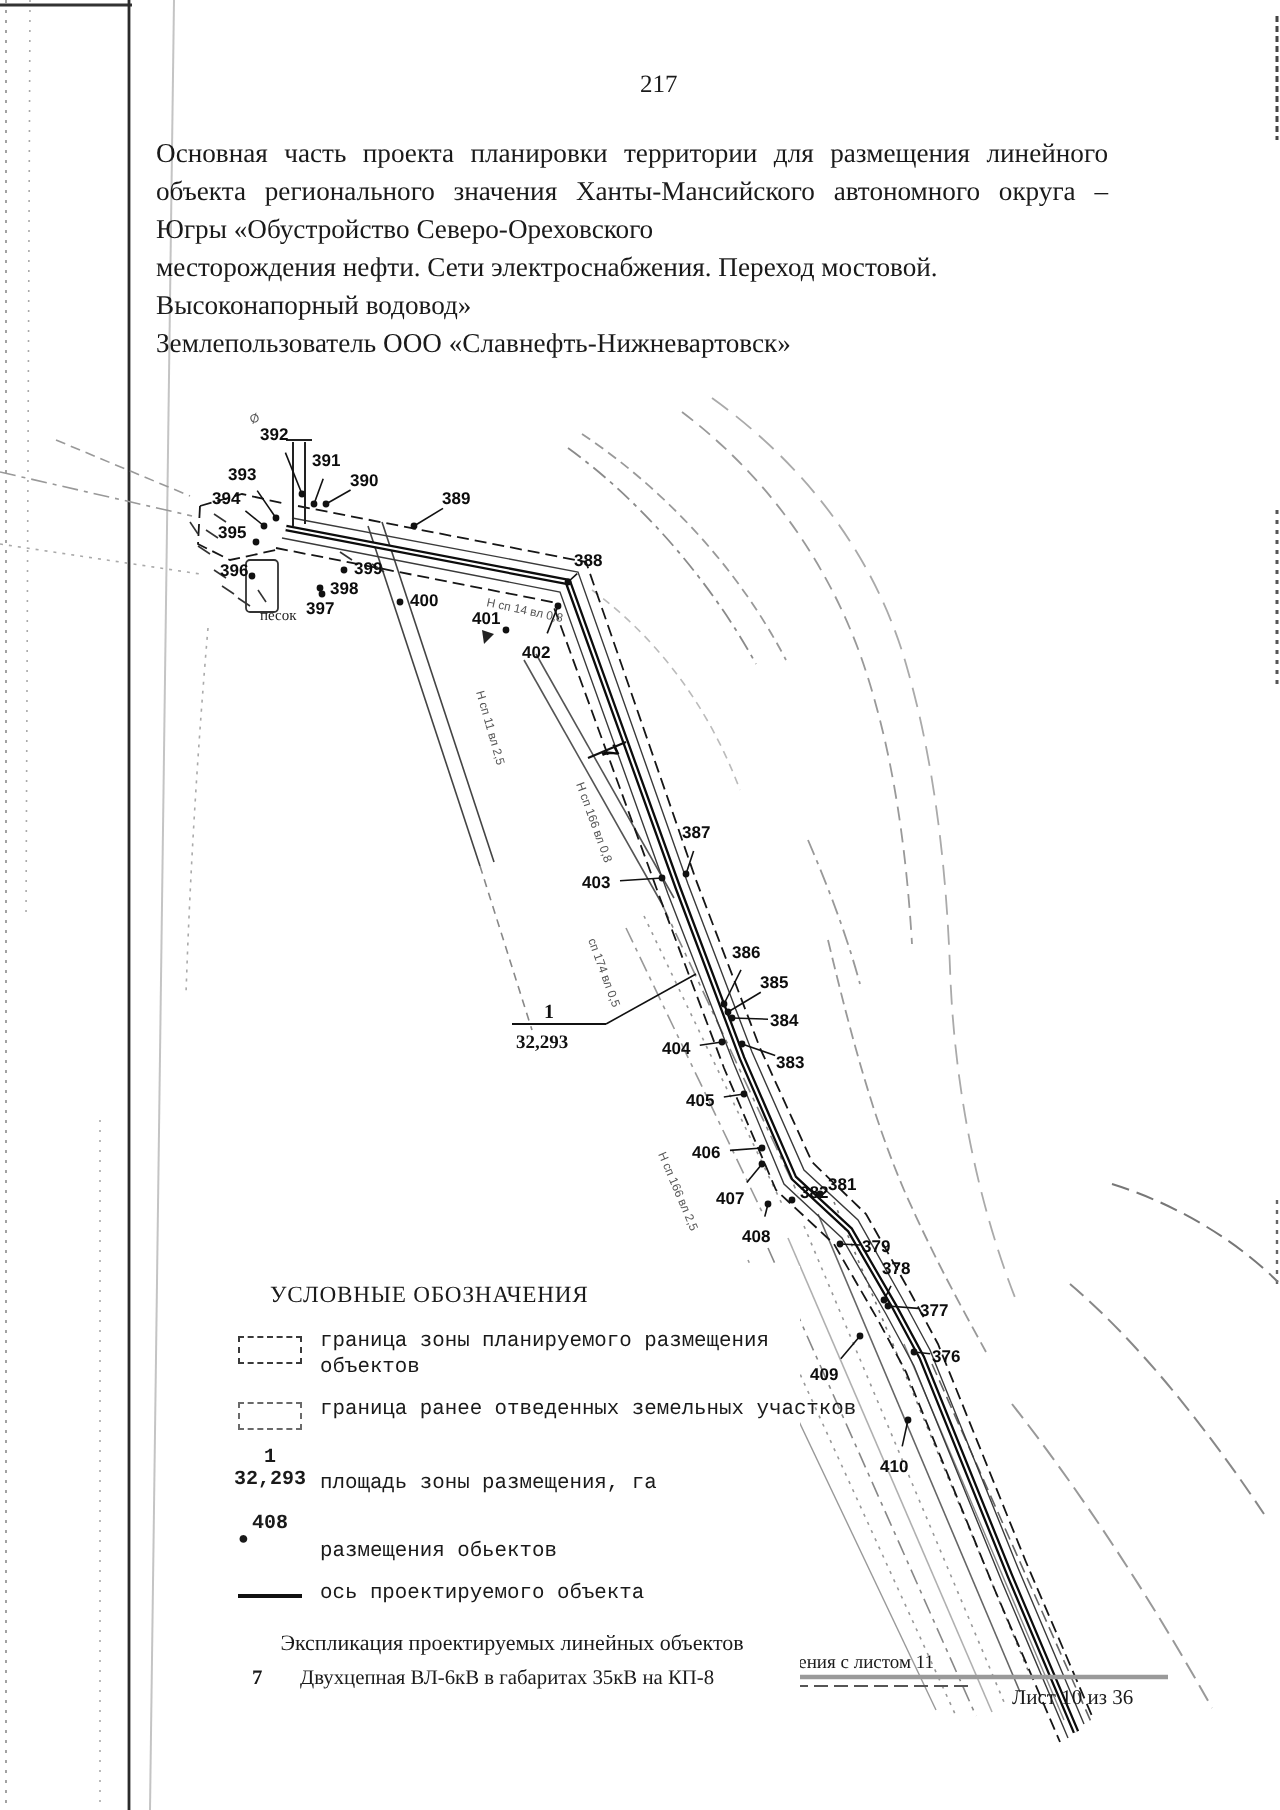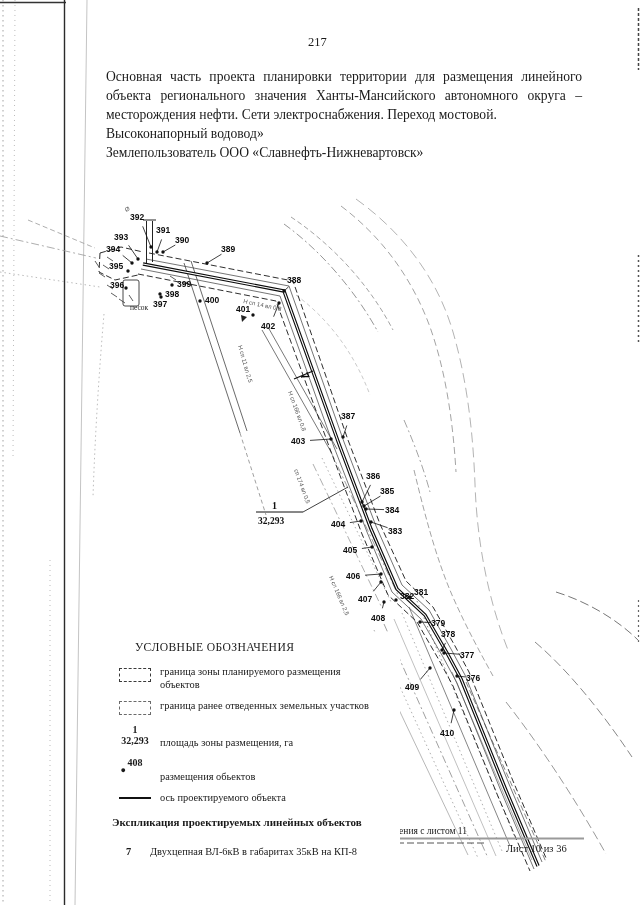--- a/index.html
+++ b/index.html
@@ -1,35 +1,35 @@
 <!DOCTYPE html>
 <html><head>
 <meta charset="utf-8">
 <style>
   html,body{margin:0;padding:0;background:#fff;}
   .page{position:relative;width:640px;height:905px;background:#ffffff;overflow:hidden;
         font-family:"Liberation Serif","DejaVu Serif",serif;color:#1a1a1a;}
   .map-svg{position:absolute;left:0;top:0;}
-  .pagenum{position:absolute;left:308px;top:35px;font-size:12.5px;}
-  .doc-header{position:absolute;left:106px;top:67px;width:476px;font-size:13.6px;line-height:19px;}
+  .pagenum{position:absolute;left:320px;top:35px;font-size:12.5px;}
+  .doc-header{position:absolute;left:78px;top:67px;width:476px;font-size:13.6px;line-height:19px;}
   .doc-header .j{text-align:justify;text-align-last:justify;}
   
   .legend{position:absolute;left:110px;top:633px;width:290px;background:#fff;
           font-size:10.4px;line-height:13px;padding-top:8px;}
   .legend-title{font-weight:normal;font-size:11.6px;letter-spacing:.4px;margin:0 0 11px 25px;}
-  .lrow{display:flex;margin-bottom:8px;}
+  .lrow{display:flex;margin-bottom:8px;font-family:Liberation Mono, monospace;}
   .lsym{flex:0 0 50px;display:flex;flex-direction:column;align-items:center;padding-top:1px;}
   .ltext{white-space:nowrap;}
   .sym-dashed{width:30px;height:12px;border:1px dashed #3a3a3a;margin-top:2px;}
   .sym-dashdot{width:30px;height:12px;border:1px dashed #6a6a6a;margin-top:1px;}
   .sym-frac{text-align:center;font-weight:bold;font-size:10px;line-height:11px;}
   .sym-point{position:relative;font-weight:bold;font-size:10px;line-height:10px;}
   .sym-dot{position:absolute;left:-7px;top:7px;font-size:9px;}
   .sym-line{width:32px;height:0;border-top:2.2px solid #111;margin-top:5px;}
-  .expl-title{font-weight:bold;font-size:11px;margin:12px 0 16px 2px;}
+  .expl-title{font-weight:normal;font-size:11px;margin:12px 0 4px 2px;text-align:center;}
   .expl-row{display:flex;margin-left:16px;}
   .expl-num{font-weight:bold;flex:0 0 24px;}
   
   .ptlabel{font:bold 8.5px "Liberation Sans","DejaVu Sans",sans-serif;fill:#0d0d0d;}
   .annot{font:6px "Liberation Sans","DejaVu Sans",sans-serif;fill:#555;}
   .zfrac{font:bold 10px "Liberation Serif",serif;fill:#111;}
   .zfrac2{font:bold 9.5px "Liberation Serif",serif;fill:#111;}
   .linenum{font:bold 11.5px "Liberation Sans",sans-serif;fill:#0a0a0a;}
   .terrain{font:7.5px "Liberation Serif",serif;fill:#222;}
   .foot-join{font:9.5px "Liberation Serif",serif;fill:#1a1a1a;}
@@ -245,20 +245,21 @@
       <text class="foot-join" x="467" y="834" text-anchor="end">Линия совмещения с листом 11</text>
       <text class="foot-sheet" x="506" y="852">Лист 10 из 36</text>
     </g>
   </svg>
 
   <div class="pagenum">217</div>
 
   <div class="doc-header">
     <div class="j">Основная часть проекта планировки территории  для размещения линейного</div>
     <div class="j">объекта регионального значения Ханты-Мансийского автономного округа –</div>
+    <div>Югры  «Обустройство Северо-Ореховского</div>
     <div>месторождения нефти. Сети электроснабжения. Переход мостовой.</div>
     <div>Высоконапорный водовод»</div>
     <div>Землепользователь ООО «Славнефть-Нижневартовск»</div>
   </div>
 
   <div class="legend">
     <div class="legend-title">УСЛОВНЫЕ ОБОЗНАЧЕНИЯ</div>
 
     <div class="lrow">
       <span class="lsym">

